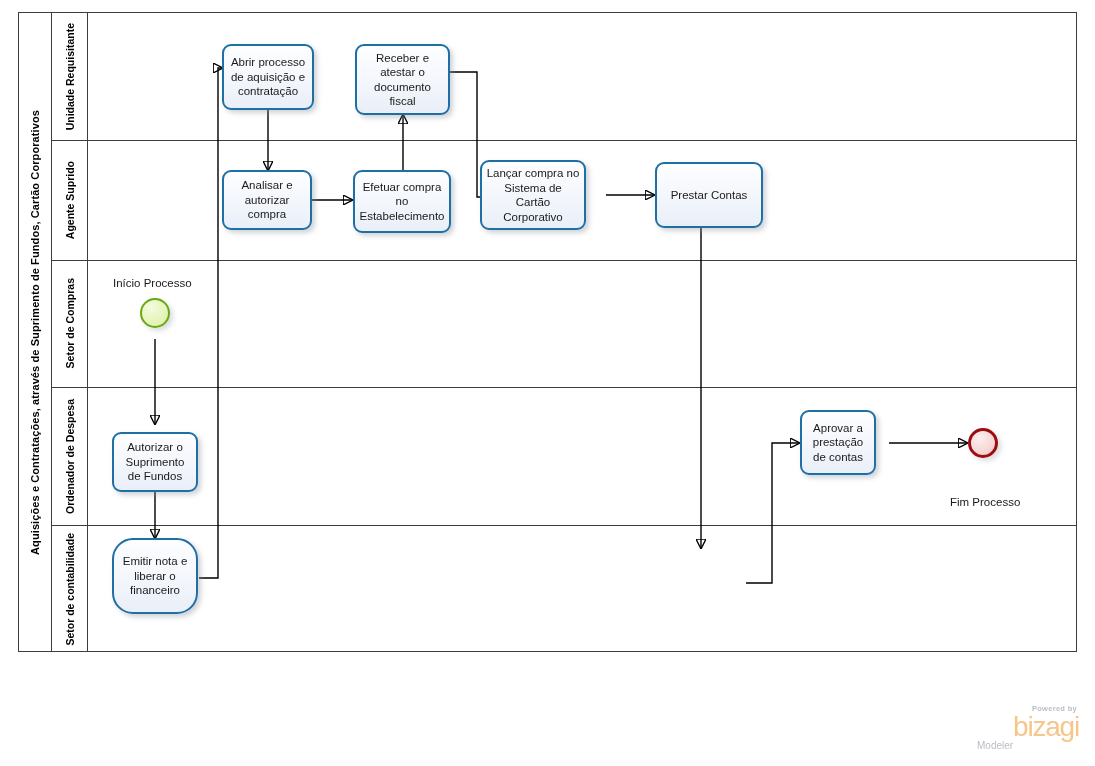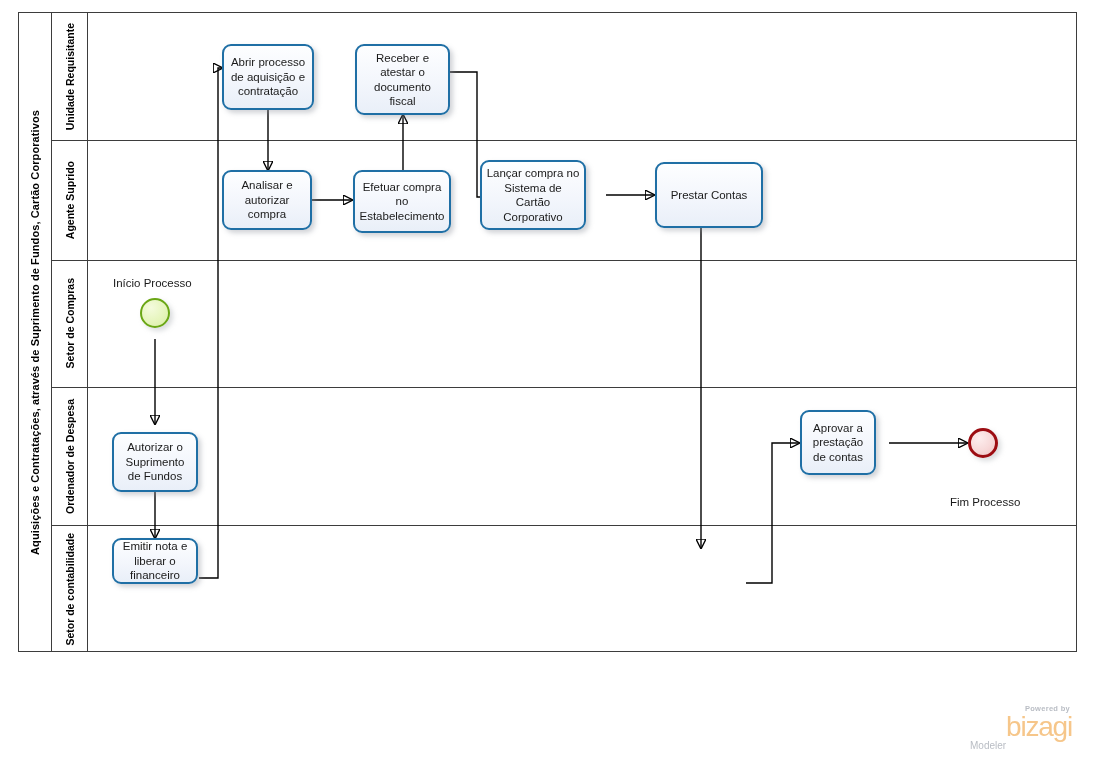--- a/index.html
+++ b/index.html
@@ -118,21 +118,21 @@
     left: 0; top: 0;
     width: 1095px; height: 766px;
     pointer-events: none;
     z-index: 3;
   }
   #flows path, #flows line { stroke: #000; stroke-width: 1.4px; fill: none; }
 
   
   .logo {
     position: absolute;
-    right: 23px; bottom: 10px;
+    right: 16px; bottom: 10px;
     width: 104px; height: 52px;
     text-align: right;
     user-select: none;
   }
   .logo .powered {
     font-size: 7.5px;
     color: #b9bdc4;
     letter-spacing: .3px;
     font-weight: bold;
     margin: 0 2px 0 0;
@@ -228,21 +228,21 @@
   <div class="task" style="left:353px; top:170px; width:98px; height:63px;">Efetuar compra no Estabelecimento</div>
 
   <div class="task" style="left:480px; top:160px; width:106px; height:70px;">Lançar compra no Sistema de Cartão Corporativo</div>
 
   <div class="task" style="left:655px; top:162px; width:108px; height:66px;">Prestar Contas</div>
 
   <div class="task" style="left:112px; top:424px; width:86px; height:60px;margin-top:8px;">Autorizar o Suprimento de Fundos</div>
 
   <div class="task" style="left:800px; top:410px; width:76px; height:65px;">Aprovar a prestação de contas</div>
 
-  <div class="task" style="left:112px; top:538px; width:86px; height:46px;">Emitir nota e liberar o financeiro</div>
+  <div class="task" style="left:112px; top:538px; width:86px; height:76px;border-radius:21px;">Emitir nota e liberar o financeiro</div>
 
 
   <div class="event start" style="left:140px; top:298px;"></div>
   <div class="event-label" style="left:113px; top:277px;">Início Processo</div>
 
   <div class="event end" style="left:968px; top:428px;"></div>
   <div class="event-label" style="left:950px; top:496px;">Fim Processo</div>
 
   <div class="logo">
     <div class="powered">Powered by</div>

